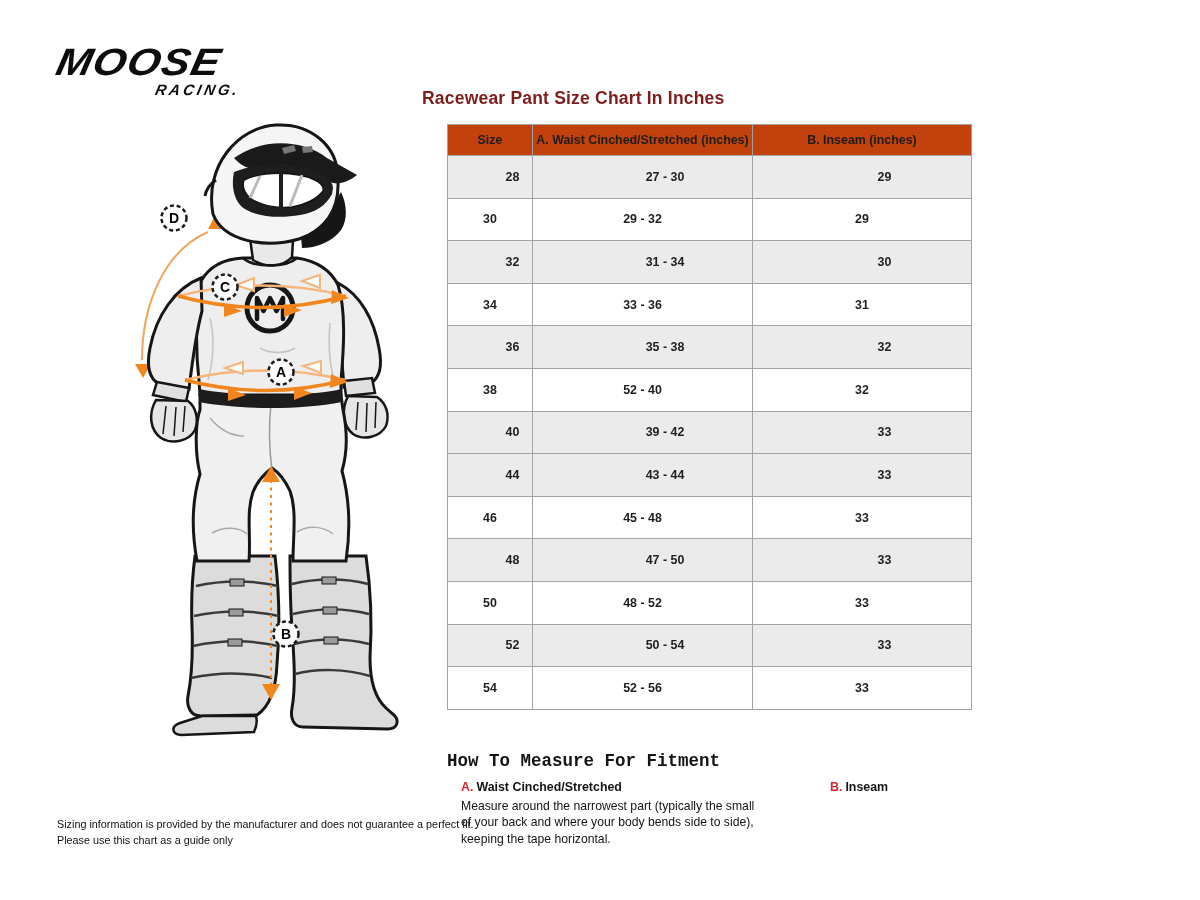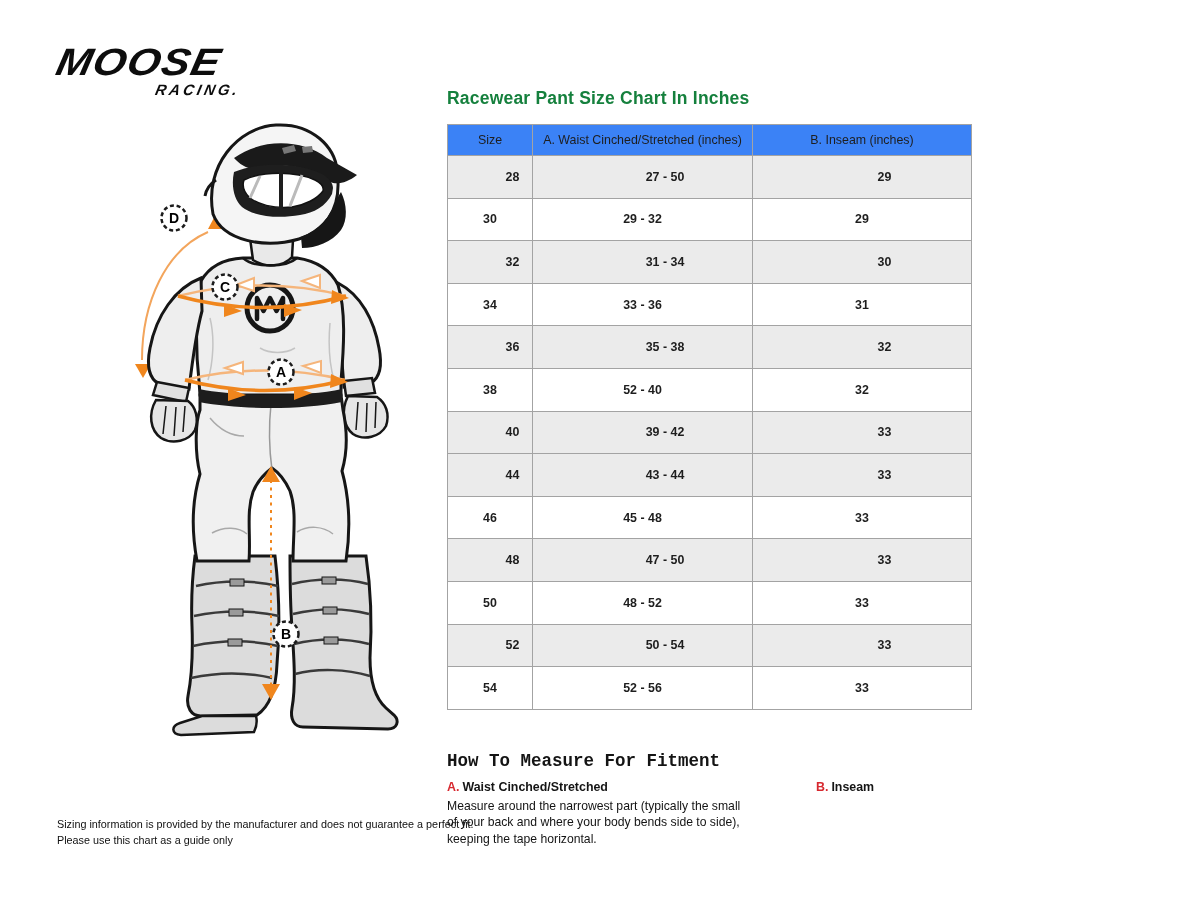--- a/index.html
+++ b/index.html
@@ -12,31 +12,31 @@
                 transform:skewX(-12deg) scaleX(1.12); transform-origin:left center; line-height:0.85; color:#0d0d0d; }
   .logo-racing { font-size:15px; font-weight:bold; font-style:italic; letter-spacing:3px;
                  text-align:right; transform:skewX(-12deg); transform-origin:left center;
                  margin-top:3px; padding-right:2px; color:#0d0d0d; }
 
   
   .rider { position:absolute; left:50px; top:118px; width:390px; height:635px; }
   .rider text { font-family:"Liberation Sans", sans-serif; font-weight:bold; font-size:14px; }
 
   
-  .chart-title { position:absolute; left:447px; top:88px; margin:0; font-size:17.5px; font-weight:bold; letter-spacing:0.2px; color:#15803d; }
+  .chart-title { position:absolute; left:422px; top:88px; margin:0; font-size:17.5px; font-weight:bold; letter-spacing:0.2px; color:#7f1d1d; }
   .size-table { position:absolute; left:447px; top:124px; width:524px; border-collapse:collapse;
                 table-layout:fixed; font-size:12.4px; color:#1e1e1e; }
-  .size-table th { height:30px; background:#3b82f6; font-weight:normal; }
+  .size-table th { height:30px; background:#c2410c; font-weight:bold; }
   .size-table td { height:41.6px; font-weight:bold; background:#ffffff; }
   .size-table th, .size-table td { border:1px solid #a3a3a3; text-align:center; vertical-align:middle; padding:0; }
   .size-table tbody tr.shaded td { background:#ebebeb;padding-left:45px; }
 
   
   .measure-title { position:absolute; left:447px; top:751px; margin:0; font-size:17.5px; font-weight:bold; color:#141414;font-family:Liberation Mono, monospace; }
-  .measure-block { position:absolute; top:779px; font-size:12.2px; line-height:1.36; color:#141414; }
+  .measure-block { position:absolute; top:779px; font-size:12.2px; line-height:1.36; color:#141414;margin-left:14px; }
   .measure-a { left:447px; width:298px; }
   .measure-b { left:816px; width:312px; }
   .measure-head { font-weight:bold; font-size:12.4px; margin-bottom:2px; }
   .letter { color:#D7282F; margin-right:3px; }
 
   
   .disclaimer { position:absolute; left:57px; top:817px; font-size:10.8px; line-height:1.45; color:#101010; }
 </style>
 </head>
 <body>
@@ -168,21 +168,21 @@
     <thead>
       <tr>
         <th>Size</th>
         <th>A. Waist Cinched/Stretched (inches)</th>
         <th>B. Inseam (inches)</th>
       </tr>
     </thead>
     <tbody>
         <tr class="shaded">
           <td>28</td>
-          <td>27 - 50</td>
+          <td>27 - 30</td>
           <td>29</td>
         </tr>
         <tr>
           <td>30</td>
           <td>29 - 32</td>
           <td>29</td>
         </tr>
         <tr class="shaded">
           <td>32</td>
           <td>31 - 34</td>

